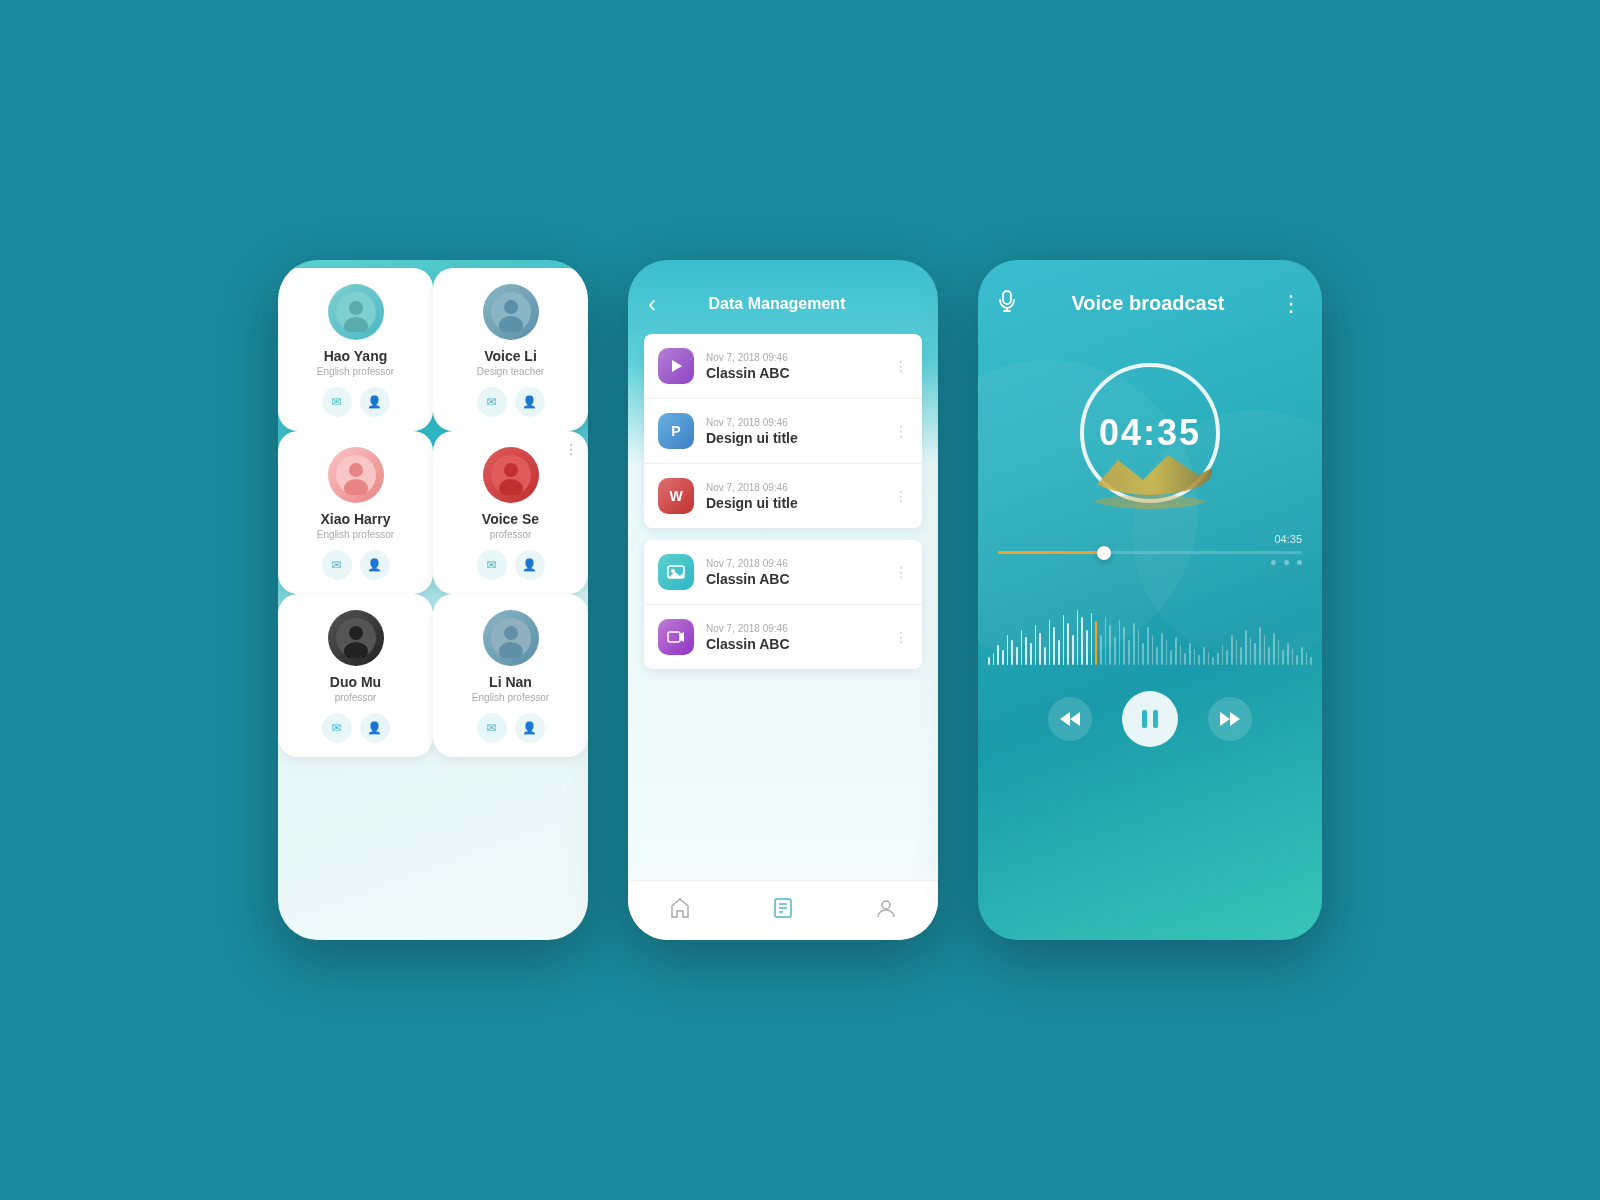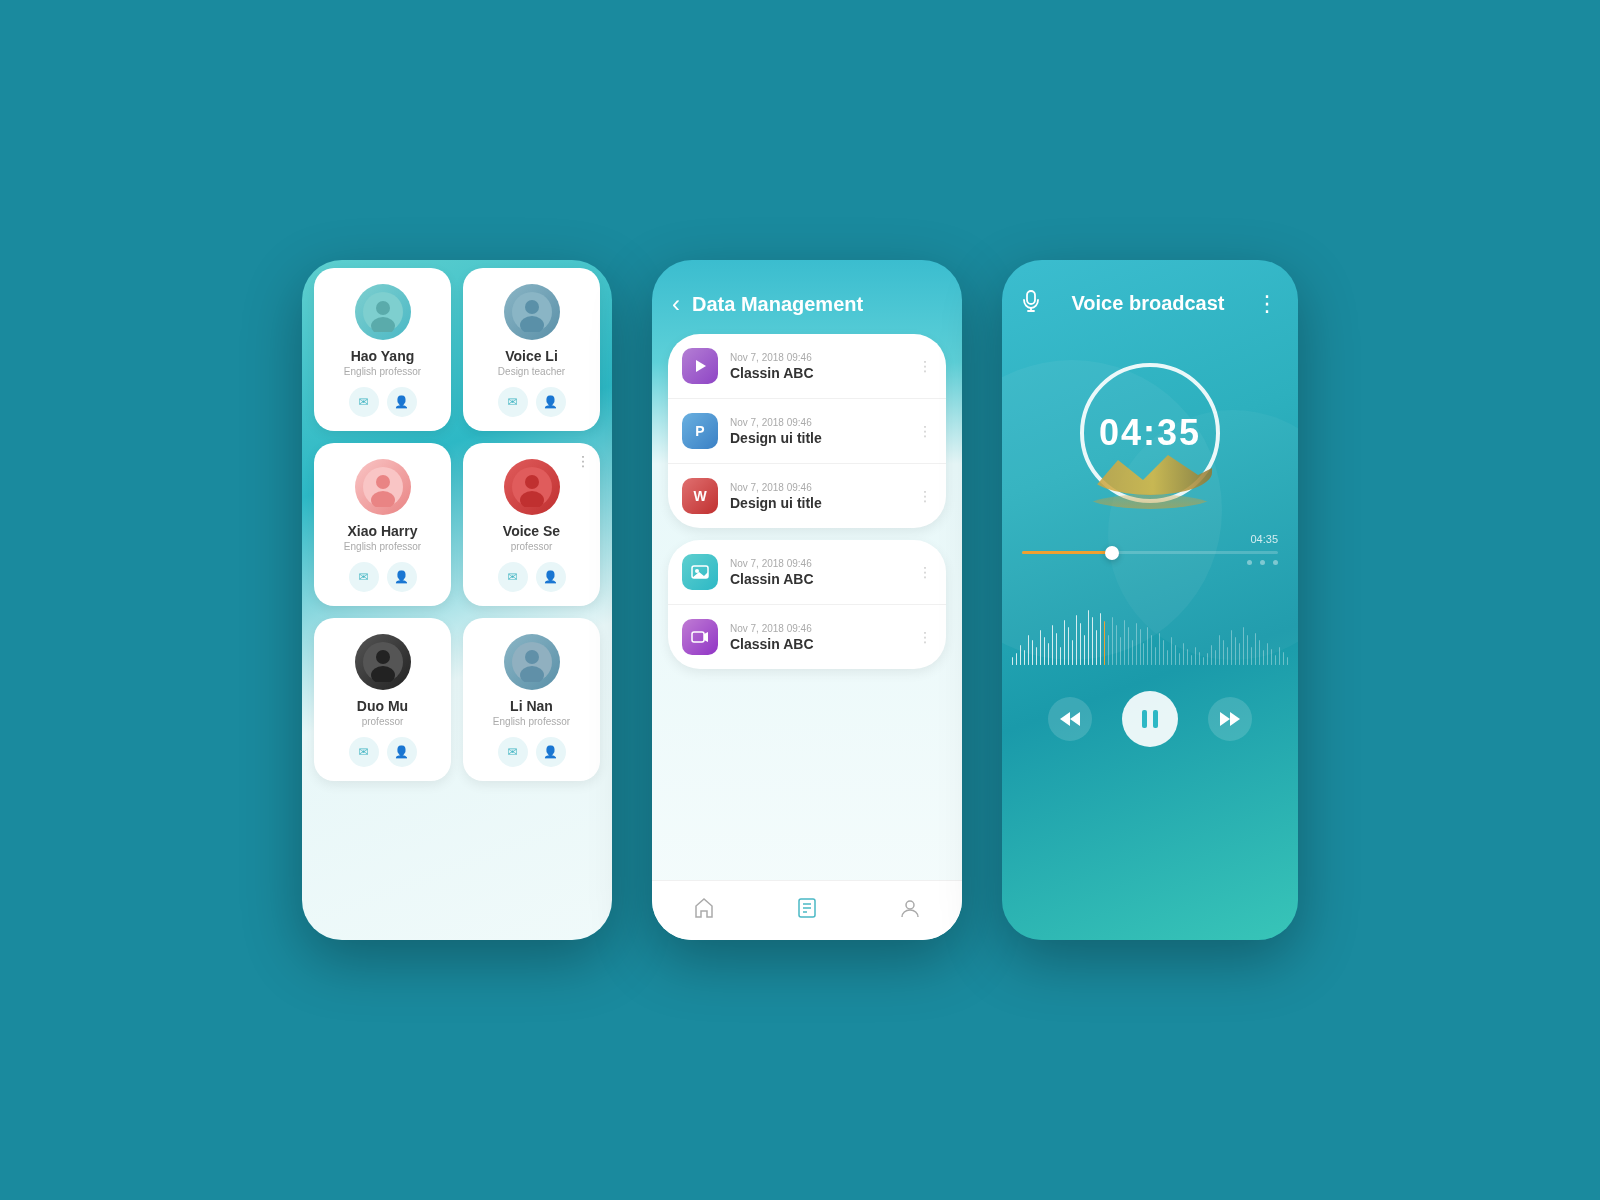--- a/index.html
+++ b/index.html
@@ -43,24 +43,23 @@
     .phone-classroom .header .icons {
       display: flex;
       gap: 12px;
     }
     .phone-classroom .header .icons span {
       color: white;
       font-size: 18px;
       cursor: pointer;
     }
     .grid {
-      padding: 8px 12px 16px;
+      padding: 8px 0 16px;
       display: grid;
       grid-template-columns: 1fr 1fr;
-      gap: 12px;
     }
     .person-card {
       background: white;
       border-radius: 20px;
       padding: 16px 12px 14px;
       display: flex;
       flex-direction: column;
       align-items: center;
       position: relative;
       box-shadow: 0 4px 12px rgba(0,0,0,0.07);
@@ -130,24 +129,25 @@
       display: flex;
       align-items: center;
       gap: 12px;
     }
     .phone-data .header .back {
       color: white;
       font-size: 20px;
       cursor: pointer;
     }
     .phone-data .header .title {
-      font-size: 20px;
+      font-size: 16px;
       font-weight: 700;
       color: white;
       flex: 1;
+      text-align: center;
     }
     .search-bar {
       margin: 0 16px 16px;
       background: white;
       border-radius: 20px;
       padding: 8px 14px;
       display: flex;
       align-items: center;
       gap: 8px;
       box-shadow: 0 2px 8px rgba(0,0,0,0.08);
@@ -158,21 +158,21 @@
       outline: none;
       font-size: 13px;
       color: #aaa;
       flex: 1;
       background: transparent;
     }
     .search-bar .filter-icon { color: #4ab8c5; font-size: 16px; font-weight: bold; }
 
     .data-group {
       background: white;
-      border-radius: 32px;
+      border-radius: 8px;
       margin: 0 16px 12px;
       overflow: hidden;
       box-shadow: 0 4px 12px rgba(0,0,0,0.07);
     }
     .data-item {
       display: flex;
       align-items: center;
       padding: 14px 14px;
       border-bottom: 1px solid #f0f0f0;
       gap: 12px;
@@ -206,21 +206,21 @@
       background: white;
       display: flex;
       align-items: center;
       justify-content: space-around;
       border-top: 1px solid #f0f0f0;
     }
     .bottom-nav span { font-size: 20px; color: #aaa; cursor: pointer; }
 
     
     .phone-voice {
-      width: 296px;
+      width: 344px;
       height: 680px;
       background: linear-gradient(160deg, #3bbdcf 0%, #2db0be 30%, #1a9aaa 60%, #38c5b8 100%);
       position: relative;
       overflow: hidden;
     }
     .phone-voice::before {
       content: '';
       position: absolute;
       width: 300px; height: 300px;
       border-radius: 50%;

